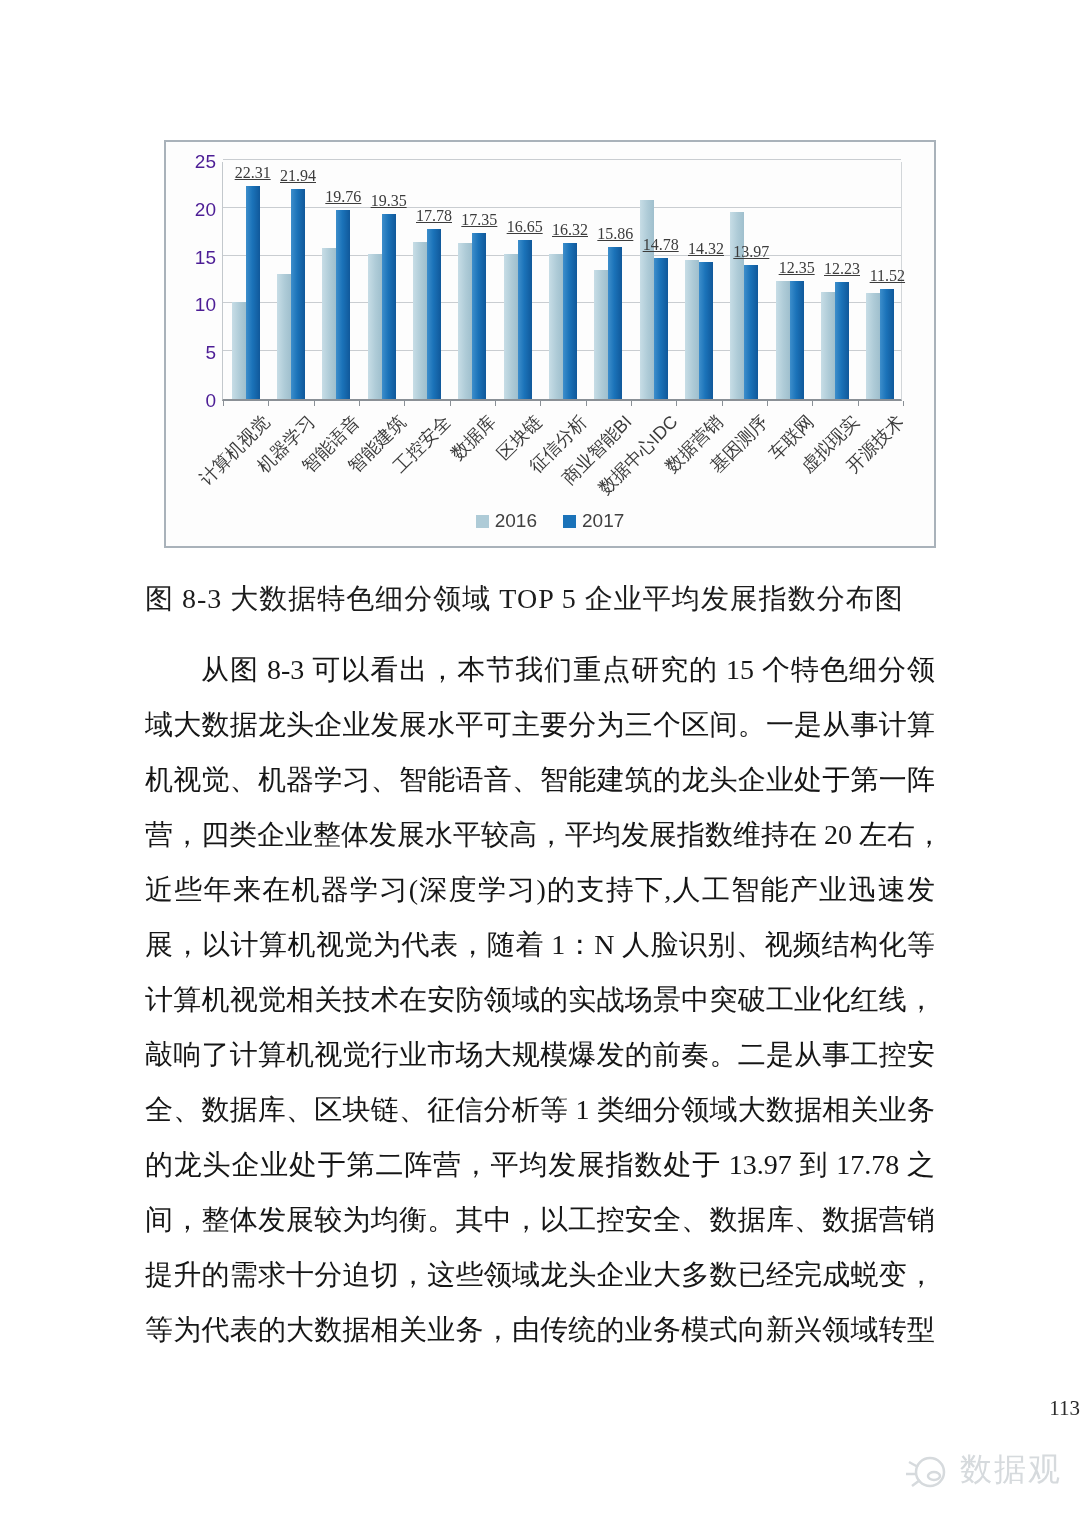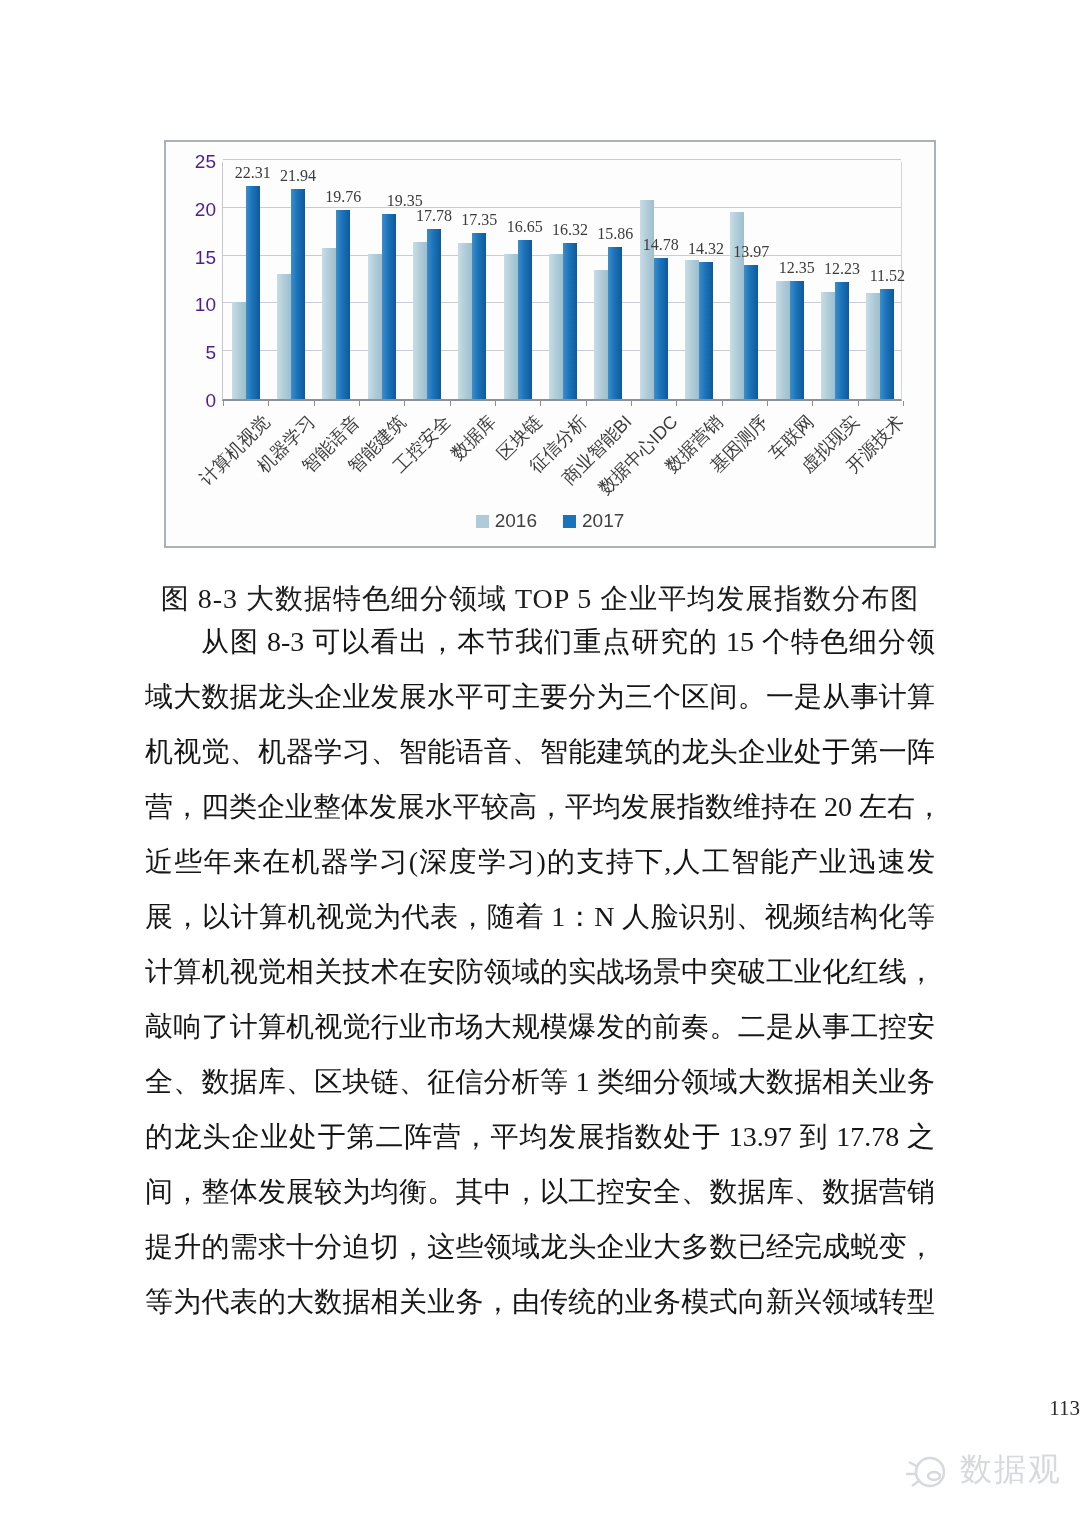--- a/index.html
+++ b/index.html
@@ -21,43 +21,43 @@
   }
   .gridline { position:absolute; left:0; width:100%; height:1px; background:#c9cdd1; }
   .ytick-label {
     position:absolute; right:0; width:40px; text-align:right;
     font-size:19px; color:#4c1d95; line-height:22px;
   }
   .y-axis { position:absolute; left:8px; top:20px; width:42px; height:239px; }
   .bar { position:absolute; bottom:0; width:14px; }
   .val-label {
     position:absolute; transform:translateX(-50%); white-space:nowrap;
-    font-family:"Liberation Serif", serif; font-size:16px; color:#3c3c3c; z-index:3;
+    font-family:"Liberation Serif", serif; font-size:16px; color:#3c3c3c; z-index:3;text-decoration:underline;
   }
   .xtick { position:absolute; width:1px; height:5px; background:#8a9096; top:239px; }
   .cat-label {
     position:absolute; top:248px; white-space:nowrap;
     transform:rotate(-45deg); transform-origin:100% 0;
     font-size:18px; color:#3c3c3c;
   }
   .legend {
     position:absolute; left:0; bottom:14px; width:100%;
     display:flex; justify-content:center; align-items:center; gap:26px;
   }
   .legend-item { display:flex; align-items:center; gap:6px;margin-top:25px; }
   .legend-swatch { width:13px; height:13px; display:inline-block; }
   .legend-label { font-size:19px; color:#404040; }
 
   
   .caption {
     position:absolute; left:145px; top:580px; width:790px;
-    text-align:center; font-family:"Liberation Serif", serif;
+    text-align:left; font-family:"Liberation Serif", serif;
     font-size:28px; color:#1c1c1c; letter-spacing:1px;
   }
-  .body-text { position:absolute; left:145px; top:614px; width:790px; }
+  .body-text { position:absolute; left:145px; top:642px; width:790px; }
   .body-line {
     height:55px; line-height:55px; font-family:"Liberation Serif", serif;
     font-size:28px; color:#161616;
     text-align:justify; text-align-last:justify;
     white-space:nowrap; overflow:visible;
   }
   .body-line.indent { padding-left:56px; }
   .page-number {
     position:absolute; left:0; top:1396px; width:1080px; text-align:right;
     font-family:"Liberation Serif", serif; font-size:21px; color:#2a2a2a;
@@ -98,21 +98,21 @@
         <div class="val-label" style="left: 75px; bottom: 213.746px;">21.94</div>
         <div class="cat-label" style="right: 598px;">机器学习</div>
         <div class="xtick" style="left: 45.3333px;"></div>
         <div class="bar" style="left: 99.3333px; height: 151.048px; background: linear-gradient(90deg, rgb(199, 221, 230), rgb(174, 203, 215) 55%, rgb(159, 191, 205));"></div>
         <div class="bar" style="left: 113.333px; height: 188.906px; background: linear-gradient(90deg, rgb(61, 142, 203), rgb(27, 115, 185) 45%, rgb(16, 88, 154));"></div>
         <div class="val-label" style="left: 120.333px; bottom: 192.906px;">19.76</div>
         <div class="cat-label" style="right: 552.667px;">智能语音</div>
         <div class="xtick" style="left: 90.6667px;"></div>
         <div class="bar" style="left: 144.667px; height: 145.312px; background: linear-gradient(90deg, rgb(199, 221, 230), rgb(174, 203, 215) 55%, rgb(159, 191, 205));"></div>
         <div class="bar" style="left: 158.667px; height: 184.986px; background: linear-gradient(90deg, rgb(61, 142, 203), rgb(27, 115, 185) 45%, rgb(16, 88, 154));"></div>
-        <div class="val-label" style="left: 165.667px; bottom: 188.986px; margin-left: 16px;">19.35</div>
+        <div class="val-label" style="left: 165.667px; bottom: 188.986px;">19.35</div>
         <div class="cat-label" style="right: 507.333px;">智能建筑</div>
         <div class="xtick" style="left: 136px;"></div>
         <div class="bar" style="left: 190px; height: 156.784px; background: linear-gradient(90deg, rgb(199, 221, 230), rgb(174, 203, 215) 55%, rgb(159, 191, 205));"></div>
         <div class="bar" style="left: 204px; height: 169.977px; background: linear-gradient(90deg, rgb(61, 142, 203), rgb(27, 115, 185) 45%, rgb(16, 88, 154));"></div>
         <div class="val-label" style="left: 211px; bottom: 173.977px;">17.78</div>
         <div class="cat-label" style="right: 462px;">工控安全</div>
         <div class="xtick" style="left: 181.333px;"></div>
         <div class="bar" style="left: 235.333px; height: 155.828px; background: linear-gradient(90deg, rgb(199, 221, 230), rgb(174, 203, 215) 55%, rgb(159, 191, 205));"></div>
         <div class="bar" style="left: 249.333px; height: 165.866px; background: linear-gradient(90deg, rgb(61, 142, 203), rgb(27, 115, 185) 45%, rgb(16, 88, 154));"></div>
         <div class="val-label" style="left: 256.333px; bottom: 169.866px;">17.35</div>

